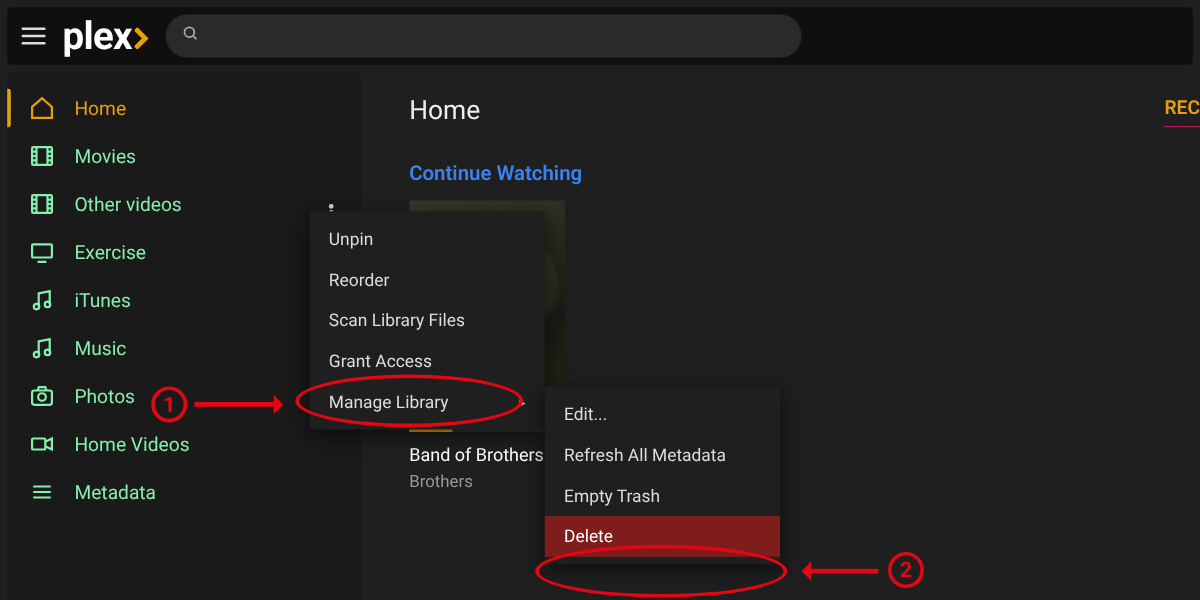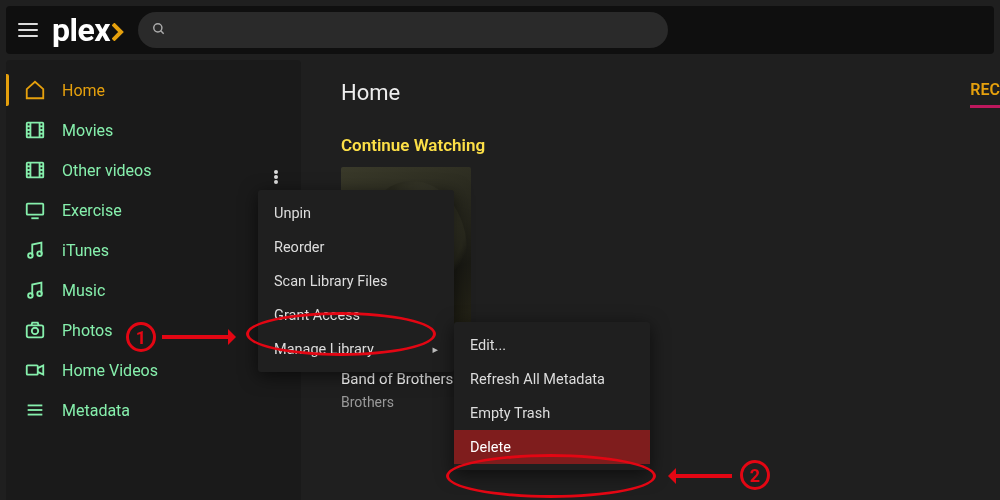--- a/index.html
+++ b/index.html
@@ -79,21 +79,21 @@
   cursor: pointer;
   padding: 1px 0;
 }
 .more-dots span { width: 4px; height: 4px; background: #ddd; border-radius: 50%; }
 .main {
   flex: 1;
   padding: 26px 0 0 40px;
   position: relative;
 }
 .page-title { font-size: 22px; color: #eee; font-weight: 400; }
-.section-title { margin-top: 30px; font-size: 17px; font-weight: 600; color: #fde047; }
+.section-title { margin-top: 30px; font-size: 17px; font-weight: 600; color: #3b82f6; }
 .tile {
   margin-top: 12px;
   width: 130px;
 }
 .poster {
   width: 130px; height: 190px;
   background: linear-gradient(160deg,#3a3a2a 0%,#1a1a14 60%,#2a2818 100%);
   border-radius: 2px;
   position: relative;
   overflow: hidden;
@@ -119,31 +119,31 @@
 .progress-bar .fill { position: absolute; left: 0; top: 0; bottom: 0; width: 28%; background: #e5a00d; }
 .tile-title { margin-top: 10px; font-size: 15px; color: #fff; }
 .tile-sub { margin-top: 6px; font-size: 14px; color: #999; }
 .top-tab {
   position: absolute;
   right: 0; top: 26px;
   color: #e5a00d;
   font-size: 16px;
   font-weight: 600;
   padding-bottom: 6px;
-  border-bottom: 3px solid #be185d;
+  border-bottom: 1px solid #be185d;
 }
 .ctx-menu {
   position: absolute;
   background: #1f1f1f;
   box-shadow: 0 4px 18px rgba(0,0,0,0.6);
   border-radius: 3px;
   padding: 6px 0;
   z-index: 20;
 }
-.ctx1 { left: 258px; top: 190px; width: 196px; }
+.ctx1 { left: 258px; top: 176px; width: 196px; }
 .ctx2 { left: 454px; top: 322px; width: 196px; }
 .ctx-item {
   height: 34px;
   display: flex; align-items: center;
   padding: 0 16px;
   font-size: 14.5px;
   color: #ddd;
   cursor: pointer;
   justify-content: space-between;
 }

